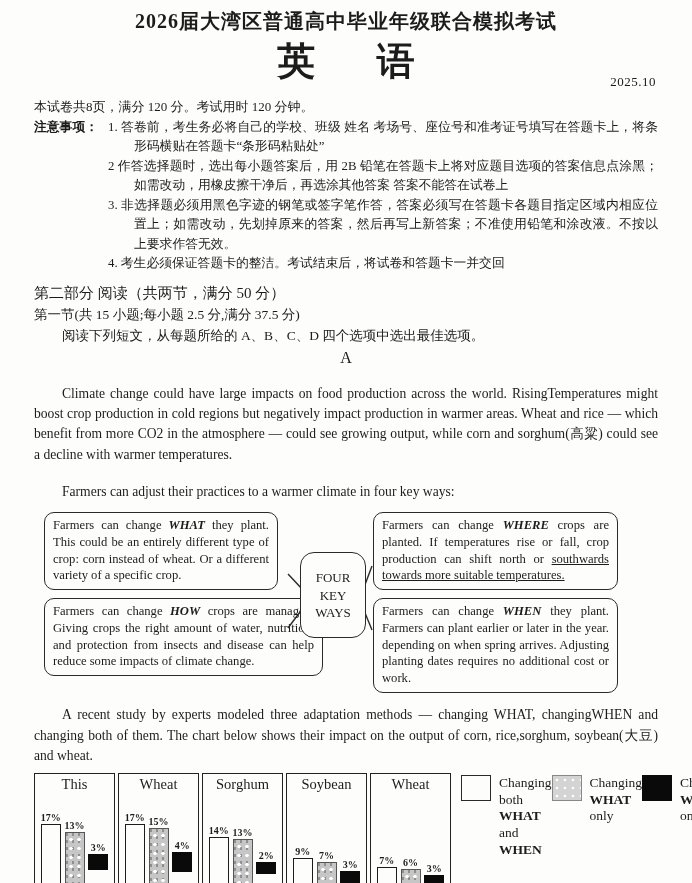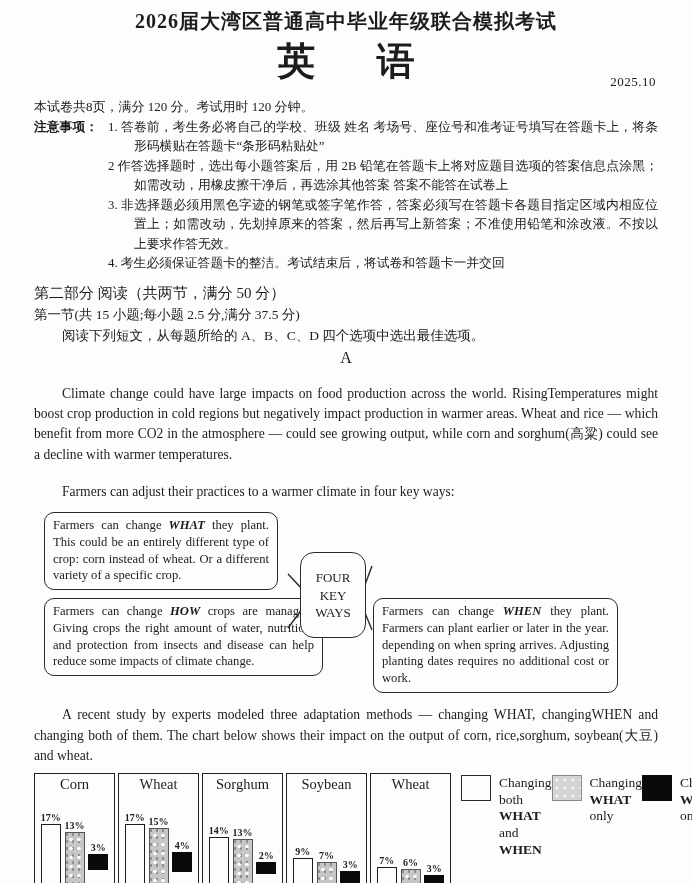--- a/index.html
+++ b/index.html
@@ -124,40 +124,43 @@
       <line x1="254" y1="66" x2="269" y2="82" stroke="#2a2a2a" stroke-width="1.4"></line>
       <line x1="254" y1="120" x2="269" y2="100" stroke="#2a2a2a" stroke-width="1.4"></line>
       <line x1="329" y1="82" x2="338" y2="58" stroke="#2a2a2a" stroke-width="1.4"></line>
       <line x1="329" y1="100" x2="338" y2="122" stroke="#2a2a2a" stroke-width="1.4"></line>
     </svg>
 
     <div class="dbox dbox-tl">
       <span>Farmers can change </span><b>WHAT</b><span> they plant. This could be an entirely different type of crop: corn instead of wheat. Or a different variety of a specific crop.</span>
     </div>
 
+    <div class="dbox dbox-tr">
+      <span>Farmers can change </span><b>WHERE</b><span> crops are planted. If temperatures rise or fall, crop production can shift north or </span><span class="ul">southwards towards more suitable temperatures.</span>
+    </div>
 
     <div class="dbox dbox-bl">
       <span>Farmers can change </span><b>HOW</b><span> crops are managed. Giving crops the right amount of water, nutrition, and protection from insects and disease can help reduce some impacts of climate change.</span>
     </div>
 
     <div class="dbox dbox-br">
       <span>Farmers can change </span><b>WHEN</b><span> they plant. Farmers can plant earlier or later in the year. depending on when spring arrives. Adjusting planting dates requires no additional cost or work.</span>
     </div>
 
     <div class="center-bubble">FOUR
 KEY
 WAYS</div>
   </div>
 
   <div class="para">A recent study by experts modeled three adaptation methods — changing WHAT, changingWHEN and changing both of them. The chart below shows their impact on the output of corn, rice,sorghum, soybean(大豆) and wheat.</div>
 
   <div class="chart">
     <div class="chart-panels" id="chart-panels">
         <div class="panel">
-          <div class="panel-title">Corn</div>
+          <div class="panel-title">This</div>
           <div class="bars">
             <div class="bar-wrap">
               <div class="bar-label">17%</div>
               <div class="bar bar-white" style="height: 76px;"></div>
             </div>
             <div class="bar-wrap">
               <div class="bar-label">13%</div>
               <div class="bar bar-speckled" style="height: 59px;"></div>
             </div>
             <div class="bar-wrap">

